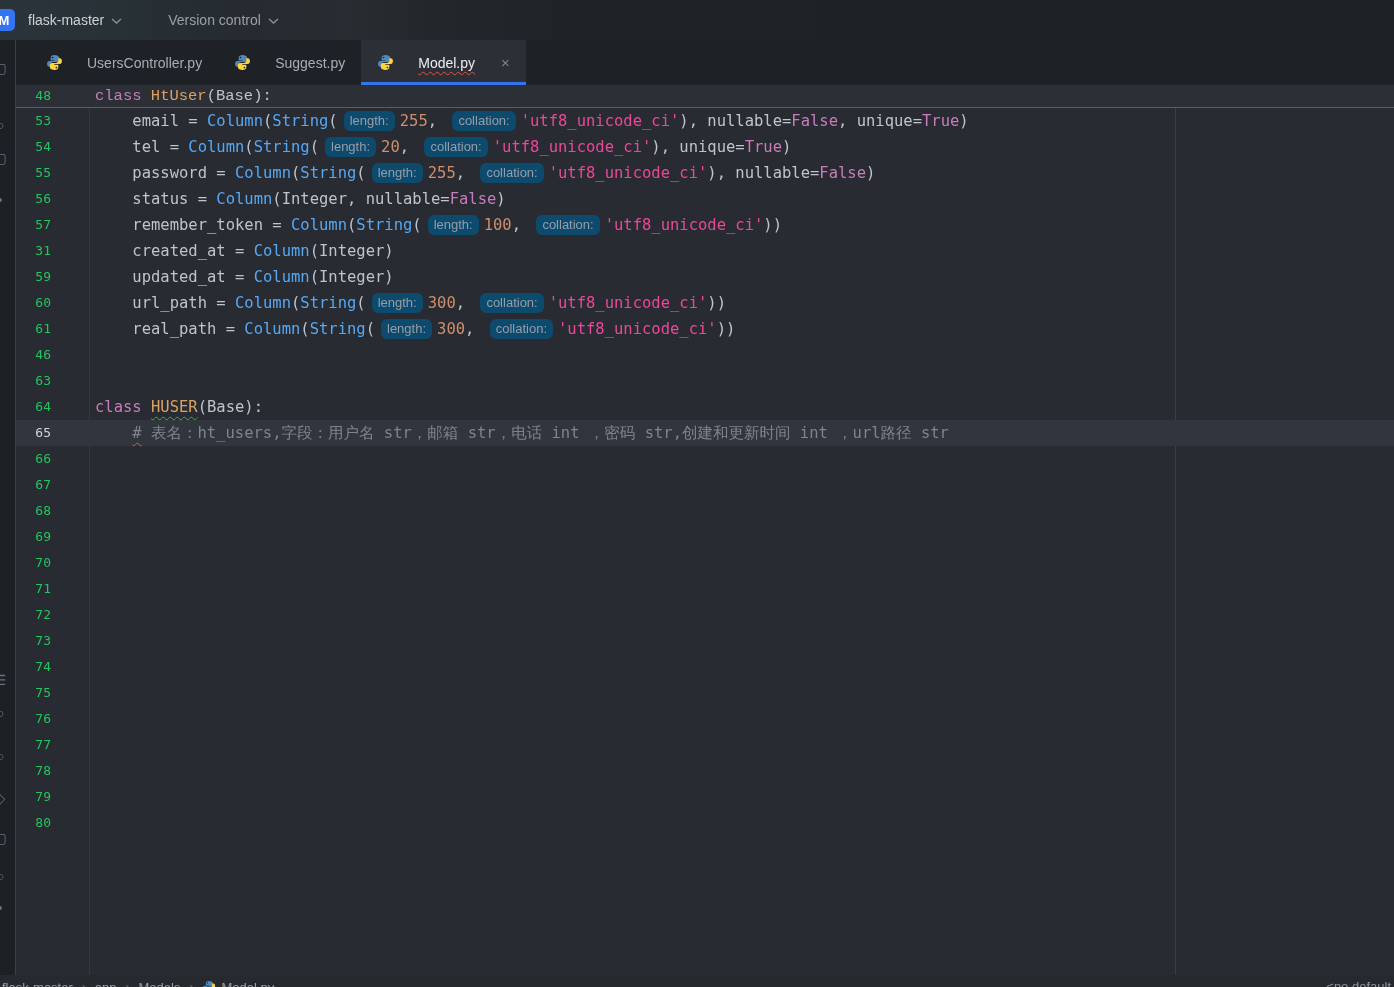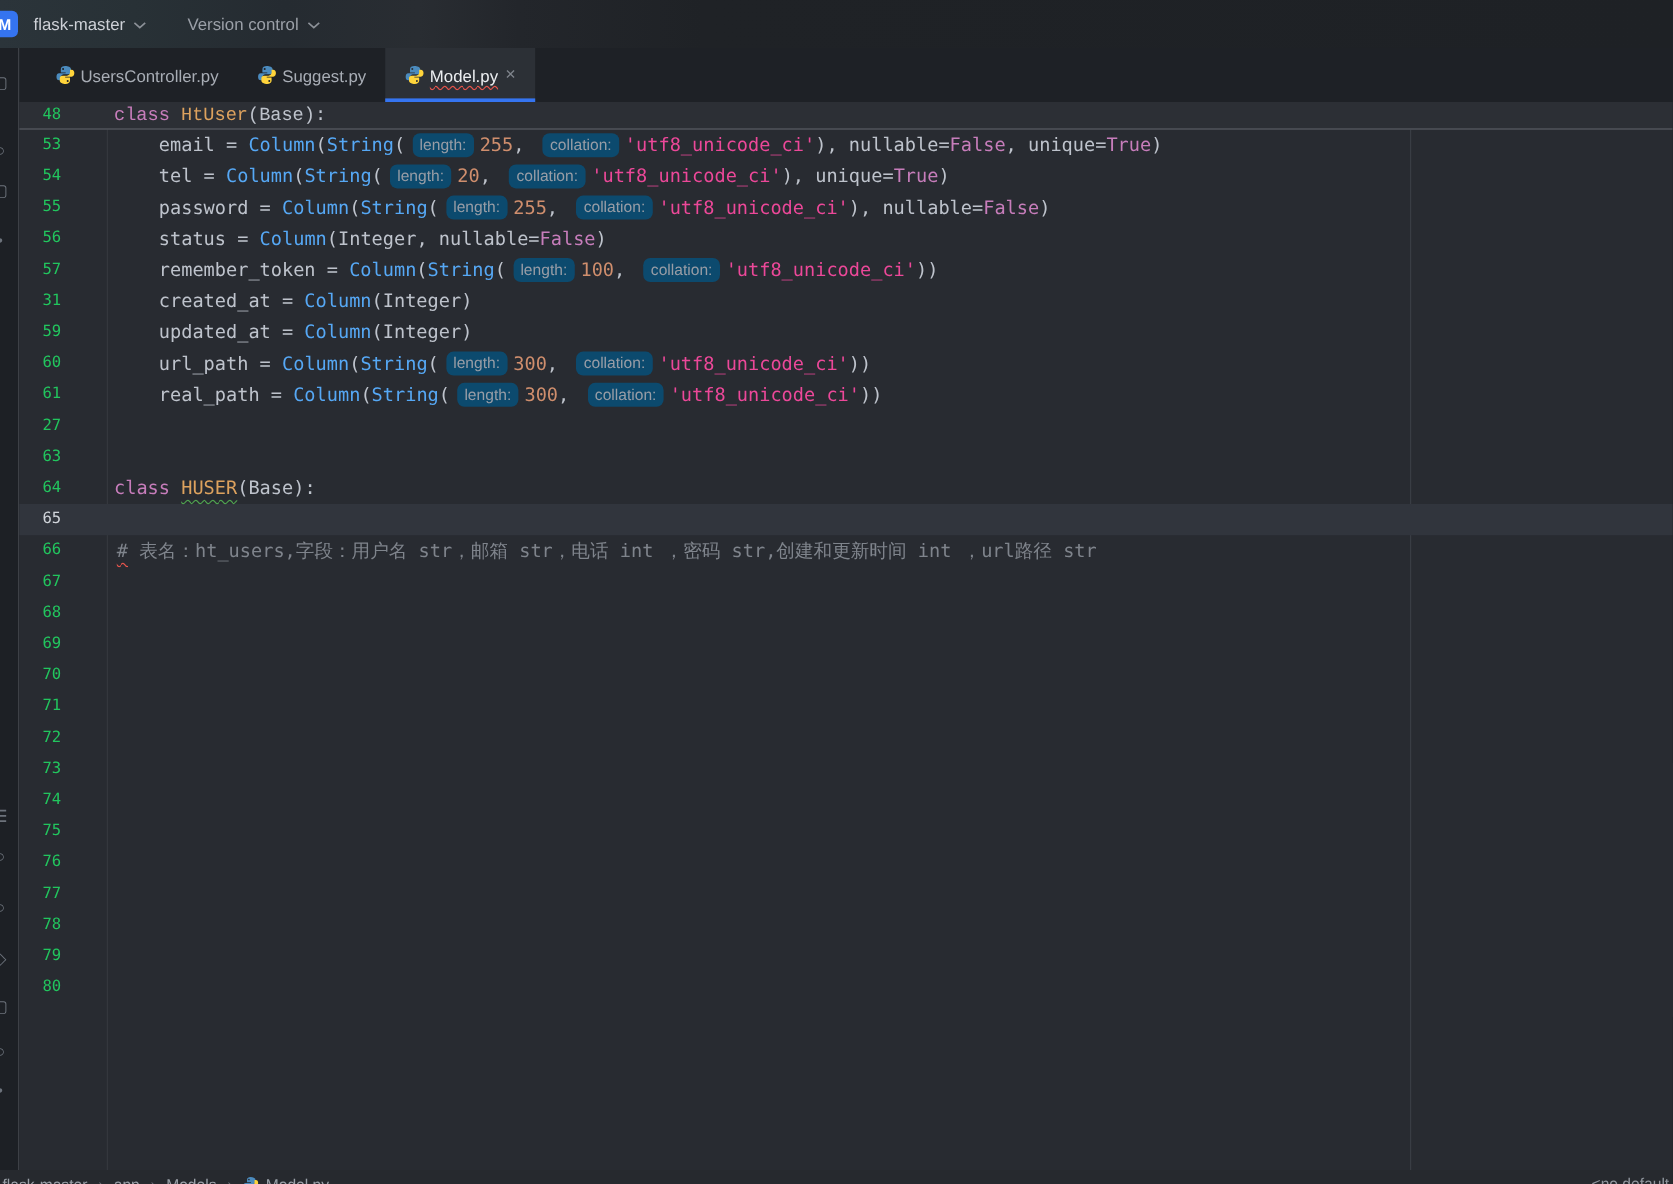--- a/index.html
+++ b/index.html
@@ -6,47 +6,47 @@
     background:#1e2125;font-family:"Liberation Sans",sans-serif;}
   .window{position:relative;width:1394px;height:987px;background:#26292f;}
 
   
   .topbar{height:40px;display:flex;align-items:center;
     background:linear-gradient(90deg,#2b343a 0%,#283136 8%,#252b31 17%,#292d32 25%,#23262b 31%,#1f2226 42%,#1e2125 100%);}
   .proj-logo{flex:none;width:22px;height:22px;margin-left:-7px;border-radius:5px;background:#3574f0;
     color:#fff;font-size:13px;font-weight:bold;display:flex;align-items:center;justify-content:center;}
   .widget{display:flex;align-items:center;gap:7px;cursor:default;}
   .proj-name{margin-left:13px;color:#ced1d7;font-size:14px;}
-  .vc-name{margin-left:34px;color:#9ba0a8;font-size:14px;align-items:center;}
+  .vc-name{margin-left:46px;color:#9ba0a8;font-size:14px;align-items:center;}
 
   
   .main{display:flex;height:947px;}
   .stripe{position:relative;flex:none;width:15px;background:#1d2025;border-right:1px solid #3d4046;overflow:hidden;}
   .stripe-ic{position:absolute;left:-8px;width:16px;text-align:center;color:#6c727b;font-size:14px;line-height:16px;}
   .content{flex:1;display:flex;flex-direction:column;min-width:0;}
 
   
   .tabbar{flex:none;height:45px;background:#1e2126;display:flex;align-items:stretch;padding-left:14px;}
-  .tab{position:relative;display:flex;align-items:center;gap:4px;padding:0 16px;color:#a8adb5;font-size:14px;cursor:default;}
+  .tab{position:relative;display:flex;align-items:center;gap:24px;padding:0 16px;color:#a8adb5;font-size:14px;cursor:default;}
   .tab.active{background:#2c3036;color:#eceef1;}
   .tab.active::after{content:"";position:absolute;left:0;right:0;bottom:0;height:3px;background:#3574f0;}
   .tab-label.err{text-decoration:underline wavy #e5534b 1px;text-underline-offset:3px;}
   .tab-close{color:#7e838b;font-size:15px;margin-left:2px;line-height:1;}
   .pyico{flex:none;width:17px;height:17px;}
 
   
   .editor{position:relative;flex:none;height:890px;background:#282b31;overflow:hidden;}
   .gutter-sep{position:absolute;top:0;bottom:0;left:73px;width:1px;background:#34373d;}
   .guide-line{position:absolute;top:23px;bottom:0;left:1159px;width:1px;background:#393d44;}
   .sticky{position:relative;height:22px;background:#2c2f35;border-bottom:1px solid #5a5e64;display:flex;z-index:2;}
   .sticky .ln{line-height:22px;}
   .sticky .code{line-height:22px;font-family:Liberation Mono, monospace;}
   .rows{position:relative;z-index:1;}
   .row{display:flex;height:26px;}
-  .row.current{background:#31353d;flex-direction:column;}
+  .row.current{background:#31353d;}
   .row.current .ln{color:#d0d4da;}
   .ln{flex:none;width:35px;text-align:right;font:13px/26px "DejaVu Sans Mono",monospace;color:#22c55e;}
   .code{margin-left:44px;white-space:pre;font:15.5px/26px "DejaVu Sans Mono",monospace;color:#bec3cc;}
   .tk-k{color:#c77dbb;}
   .tk-f{color:#56a8f5;}
   .tk-n{color:#cf8e6d;}
   .tk-s{color:#ec4899;}
   .tk-c{color:#7f848c;}
   .tk-cl{color:#dda25e;}
   .tk-ce{color:#dda25e;text-decoration:underline wavy #4ea24e 1px;text-underline-offset:4px;}
@@ -166,21 +166,21 @@
             </div>
             <div class="row">
               <span class="ln">60</span>
               <span class="code"><span>    url_path = </span><span class="tk-f">Column</span><span>(</span><span class="tk-f">String</span><span>(</span><span class="chip">length:</span><span class="tk-n">300</span><span>, </span><span class="chip">collation:</span><span class="tk-s">'utf8_unicode_ci'</span><span>))</span></span>
             </div>
             <div class="row">
               <span class="ln">61</span>
               <span class="code"><span>    real_path = </span><span class="tk-f">Column</span><span>(</span><span class="tk-f">String</span><span>(</span><span class="chip">length:</span><span class="tk-n">300</span><span>, </span><span class="chip">collation:</span><span class="tk-s">'utf8_unicode_ci'</span><span>))</span></span>
             </div>
             <div class="row">
-              <span class="ln">27</span>
+              <span class="ln">46</span>
               <span class="code"></span>
             </div>
             <div class="row">
               <span class="ln">63</span>
               <span class="code"></span>
             </div>
             <div class="row">
               <span class="ln">64</span>
               <span class="code"><span class="tk-k">class</span><span> </span><span class="tk-ce">HUSER</span><span>(Base):</span></span>
             </div>

